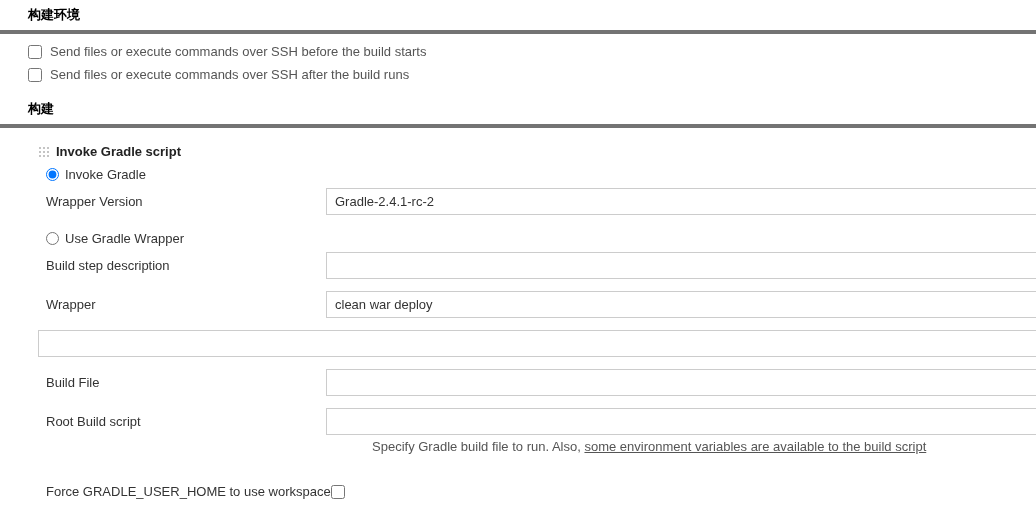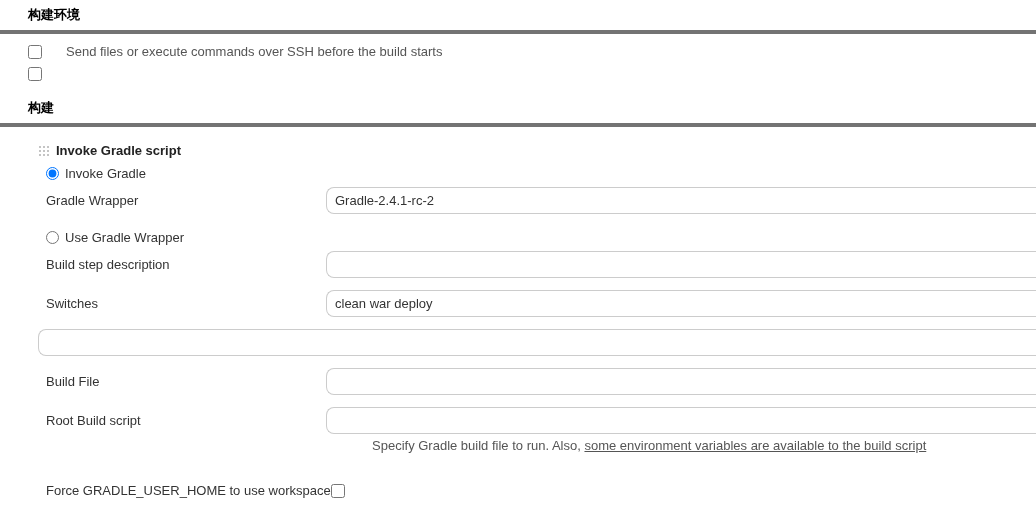--- a/index.html
+++ b/index.html
@@ -15,21 +15,21 @@
     font-weight: bold;
     padding: 6px 0 6px 28px;
     border-bottom: 4px solid #737373;
     margin-bottom: 6px;
     color: #000;
   }
   .checkbox-row {
     padding: 4px 0 4px 28px;
     display: flex;
     align-items: center;
-    gap: 24px;
+    gap: 8px;
   }
   .checkbox-row input[type="checkbox"] {
     width: 14px;
     height: 14px;
     margin: 0;
   }
   .checkbox-row label {
     color: #555;
   }
   .build-block {
@@ -73,21 +73,21 @@
     box-sizing: border-box;
   }
   .form-input-wrap {
     flex: 1;
     padding-right: 0;
   }
   .form-input-wrap input[type="text"] {
     width: 100%;
     box-sizing: border-box;
     border: 1px solid #ccc;
-    border-radius: 8px;
+    border-radius: 0;
     padding: 5px 8px;
     font-size: 13px;
     color: #333;
     font-family: inherit;
     border-right: none;
     border-top-right-radius: 0;
     border-bottom-right-radius: 0;
   }
   .help-text {
     margin-left: 334px;
@@ -119,57 +119,58 @@
 
 <div class="section-header">构建环境</div>
 
 <div class="checkbox-row">
   <input type="checkbox" style="">
   <label>Send files or execute commands over SSH before the build starts</label>
 </div>
 
 <div class="checkbox-row">
   <input type="checkbox" style="">
+  <label>Send files or execute commands over SSH after the build runs</label>
 </div>
 
 <div class="section-header" style="margin-top:8px">构建</div>
 
 <div class="build-block">
 
   <div class="build-title">
     <span class="drag-handle"></span>
     <span>Invoke Gradle script</span>
   </div>
 
   <div class="radio-row">
     <input type="radio" name="gradleMode" checked="" style="">
     <label>Invoke Gradle</label>
   </div>
 
   <div class="form-row">
-    <div class="form-label">Gradle Wrapper</div>
+    <div class="form-label">Wrapper Version</div>
     <div class="form-input-wrap">
       <input type="text" value="Gradle-2.4.1-rc-2" style="">
     </div>
   </div>
 
   <div class="radio-row gap-lg">
     <input type="radio" name="gradleMode" style="">
     <label>Use Gradle Wrapper</label>
   </div>
 
   <div class="form-row">
     <div class="form-label">Build step description</div>
     <div class="form-input-wrap">
       <input type="text" value="" style="">
     </div>
   </div>
 
   <div class="form-row gap-md">
-    <div class="form-label">Switches</div>
+    <div class="form-label">Wrapper</div>
     <div class="form-input-wrap">
       <input type="text" value="clean war deploy" style="">
     </div>
   </div>
 
   <div class="form-row gap-md">
     <div class="form-input-wrap">
       <input type="text" value="" style="">
     </div>
   </div>

